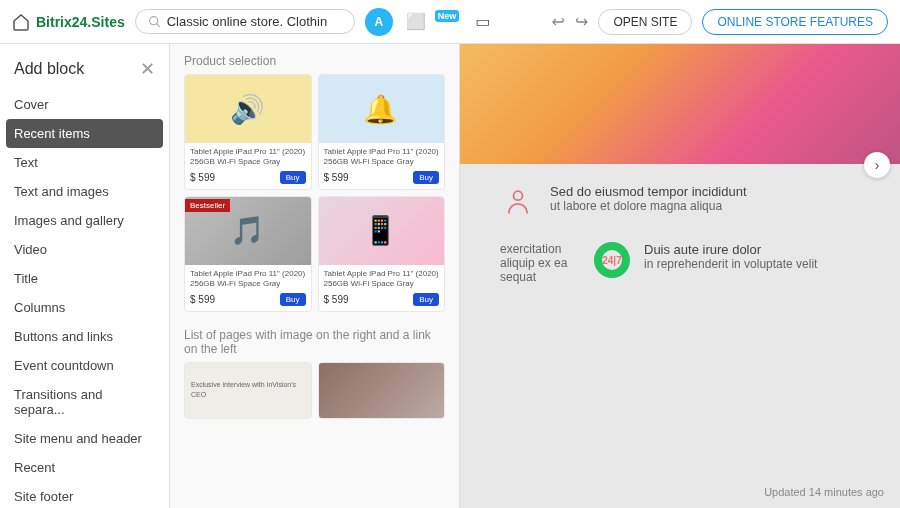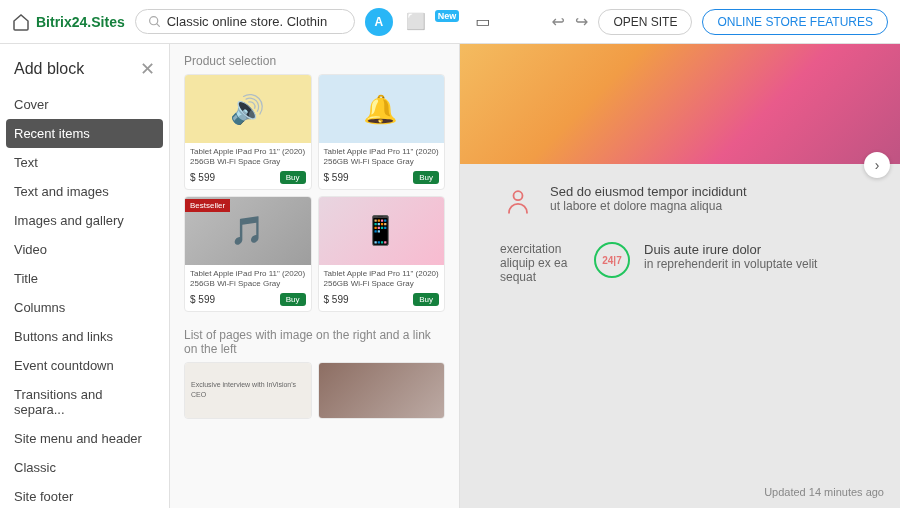--- a/index.html
+++ b/index.html
@@ -72,21 +72,21 @@
     .product-img-bg.teal { background: #c5e8e5; }
     .bestseller-badge {
       position: absolute; top: 2px; left: 0; background: #b91c1c; color: #fff;
       font-size: 8px; font-weight: 400; padding: 2px 5px;
     }
     .product-card-body { padding: 4px 5px 5px; }
     .product-title { font-size: 8px; color: #555; line-height: 1.3; margin-bottom: 3px; }
     .product-footer { display: flex; align-items: center; justify-content: space-between; }
     .product-price { font-size: 10px; color: #333; font-weight: 500; }
     .btn-buy {
-      background: #15803d; color: #fff; border: none; border-radius: 3px;
+      background: #1d4ed8; color: #fff; border: none; border-radius: 3px;
       font-size: 8px; padding: 2px 6px; cursor: pointer;
     }
     .product-card-wrapper { position: relative; }
 
     .list-section-label { font-size: 12px; color: #888; padding: 6px 14px; }
     .list-preview { display: grid; grid-template-columns: 1fr 1fr; gap: 6px; padding: 0 14px; }
     .list-preview-card { background: #fff; border: 1px solid #e8e8e8; border-radius: 4px; overflow: hidden; }
     .list-preview-img { width: 100%; height: 55px; object-fit: cover; display: flex; align-items: center; justify-content: center; font-size: 10px; color: #888; }
     .list-preview-img.white-text { background: #f0ede8; padding: 6px; font-size: 7px; line-height: 1.4; color: #666; }
     .list-preview-img.photo { background: linear-gradient(135deg, #8d6e63, #bcaaa4); }
@@ -105,21 +105,21 @@
       position: absolute; right: 10px; top: 108px; width: 26px; height: 26px;
       background: #fff; border-radius: 50%; display: flex; align-items: center; justify-content: center;
       font-size: 14px; color: #555; cursor: pointer; box-shadow: 0 1px 4px rgba(0,0,0,0.2);
     }
     .feature-row { display: flex; align-items: flex-start; gap: 14px; margin-bottom: 22px; }
     .feature-icon { min-width: 36px; display: flex; align-items: center; justify-content: center; }
     .feature-icon svg { width: 36px; height: 36px; }
     .feature-text h4 { font-size: 13px; color: #444; font-weight: 500; }
     .feature-text p { font-size: 12px; color: #666; }
     .icon-24-7 {
-      width: 36px; height: 36px; border-radius: 50%; border: 2px solid #22c55e;
+      width: 36px; height: 36px; border-radius: 50%; border: 8px solid #22c55e;
       display: flex; align-items: center; justify-content: center;
       font-size: 10px; font-weight: 700; color: #e57373;
     }
     .preview-footer {
       position: absolute; bottom: 10px; right: 16px; font-size: 11px; color: #888;
     }
     .exercitation-text { font-size: 12px; color: #666; }
 
     
     .content-panel::-webkit-scrollbar { width: 4px; }
@@ -176,21 +176,21 @@
       <div class="sidebar-item">Text</div>
       <div class="sidebar-item">Text and images</div>
       <div class="sidebar-item">Images and gallery</div>
       <div class="sidebar-item">Video</div>
       <div class="sidebar-item">Title</div>
       <div class="sidebar-item">Columns</div>
       <div class="sidebar-item">Buttons and links</div>
       <div class="sidebar-item">Event countdown</div>
       <div class="sidebar-item">Transitions and separa...</div>
       <div class="sidebar-item">Site menu and header</div>
-      <div class="sidebar-item">Classic</div>
+      <div class="sidebar-item">Recent</div>
       <div class="sidebar-item">Site footer</div>
 
     </div>
   </div>
 
   <div class="content-panel">
     <div class="section-label">Product selection</div>
 
     <div class="product-grid">
 

